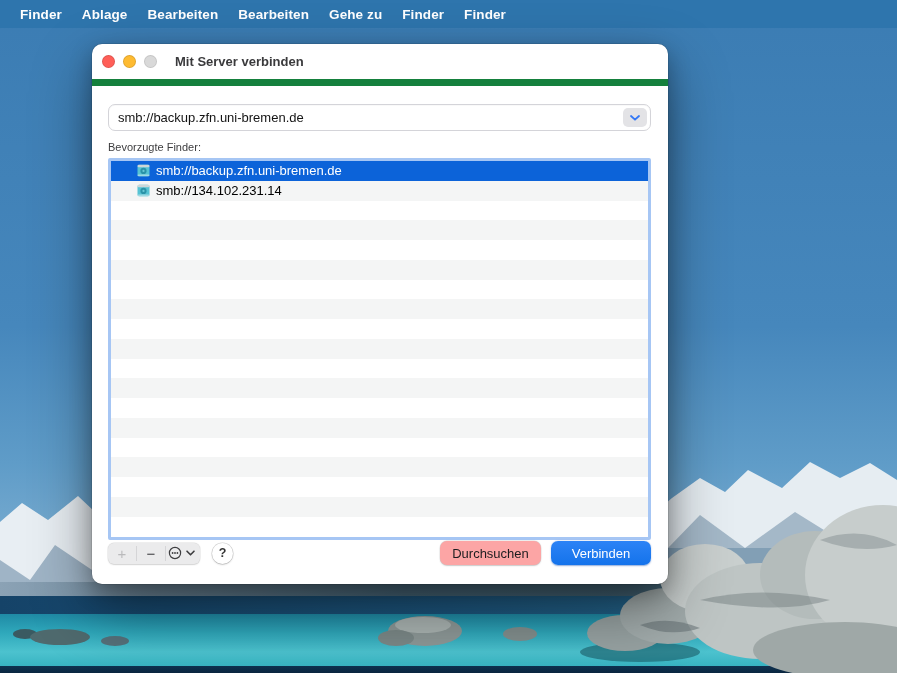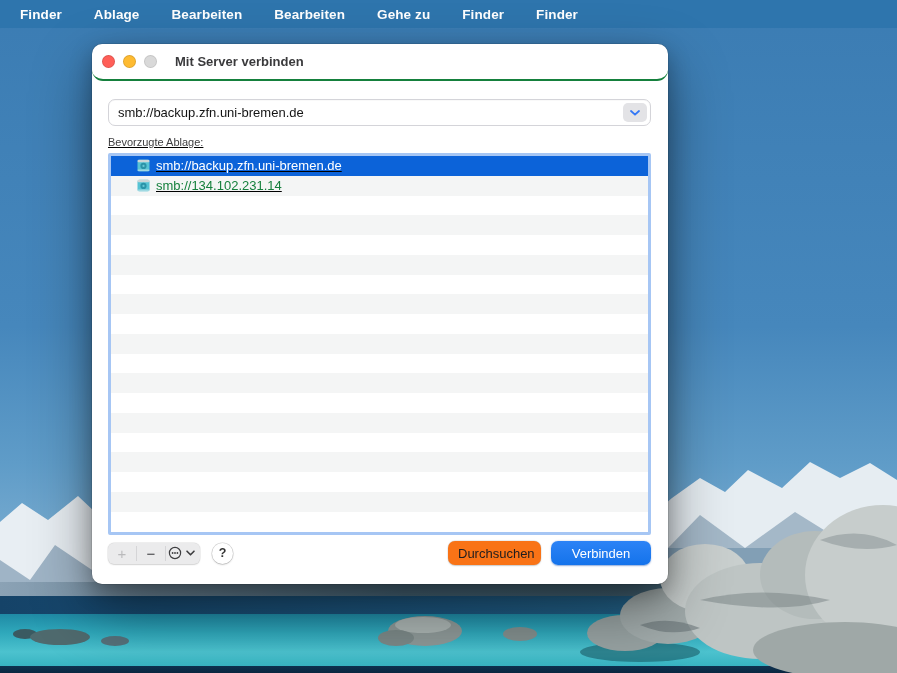--- a/index.html
+++ b/index.html
@@ -18,31 +18,31 @@
     color:#fff;font-size:13.5px;
   }
   .menu-item{padding:0 10px;font-weight:700;letter-spacing:.1px;cursor:default;}
   .menu-item.bold{font-weight:700;}
   
   .dialog{
     position:absolute;left:92px;top:44px;width:576px;height:540px;z-index:10;
     background:#fff;border-radius:10px;
     box-shadow:0 0 0 .5px rgba(0,0,0,.18), 0 25px 60px rgba(0,0,0,.42), 0 8px 22px rgba(0,0,0,.28);
   }
-  .titlebar{position:relative;height:35px;border-bottom:2px solid #15803d;border-radius:11px;}
+  .titlebar{position:relative;height:35px;border-bottom:7px solid #15803d;}
   .lights{position:absolute;left:10px;top:11px;display:flex;gap:8px;}
   .light{width:13px;height:13px;border-radius:50%;box-sizing:border-box;}
   .light.red{background:#ff5f58;border:.5px solid rgba(0,0,0,.12);}
   .light.yellow{background:#febb32;border:.5px solid rgba(0,0,0,.12);}
   .light.gray{background:#d9d9d9;border:.5px solid rgba(0,0,0,.09);}
   .window-title{
     position:absolute;left:83px;top:0;height:35px;display:flex;align-items:center;
     font-size:13px;font-weight:700;color:#3a3a3c;
   }
-  .content{padding:0 17px 8px 16px;text-decoration:underline;}
+  .content{padding:0 17px 8px 16px;}
   .combo{position:relative;margin-top:18px;height:27px;}
   .combo input{
     width:100%;height:27px;box-sizing:border-box;
     border:1px solid #d4d4d9;border-radius:7px;background:#fff;
     font-family:inherit;font-size:13px;color:#141414;
     padding:0 34px 0 9px;outline:none;
     box-shadow:inset 0 .5px 1px rgba(0,0,0,.05);
   }
   .combo-btn{
     position:absolute;right:4px;top:4px;width:24px;height:19px;
@@ -50,21 +50,21 @@
     display:flex;align-items:center;justify-content:center;cursor:default;
   }
   .fav-label{margin-top:10px;font-size:11px;color:#3d3d3f;}
   .list{
     margin-top:5px;height:376px;background:#fff;
     border:3px solid var(--focus-ring,#a6c6f4);border-radius:2px;overflow:hidden;
   }
   .list-row{
     height:19.78px;display:flex;align-items:center;
     padding-left:26px;box-sizing:border-box;
-    font-size:13px;color:#15803d;
+    font-size:13px;color:#000000;
   }
   .list-row:nth-child(even){background:var(--row-stripe,#f4f5f5);}
   .list-row.selected{background:var(--selection-blue,#0c63d9);color:#fff;}
   .server-icon{width:13px;height:13px;flex:0 0 13px;display:flex;}
   .row-label{margin-left:6px;white-space:nowrap;}
   .footer{
     position:absolute;left:16px;right:17px;bottom:19px;height:24px;
     display:flex;align-items:center;
   }
   .segmented{
@@ -85,21 +85,21 @@
     background:#fff;color:#333;font-family:inherit;font-size:12.5px;font-weight:700;
     box-shadow:0 0 0 .5px rgba(0,0,0,.18), 0 1px 2px rgba(0,0,0,.16);
     display:flex;align-items:center;justify-content:center;cursor:default;
   }
   .spacer{flex:1;}
   .btn{
     height:24px;border:none;border-radius:7px;padding:0 10px;
     font-family:inherit;font-size:13px;cursor:default;
   }
   .btn.browse{
-    width:93px;margin-right:10px;background:#f97316;color:#1d1d1f;
+    width:101px;margin-right:10px;background:#fca5a5;color:#1d1d1f;
     box-shadow:0 0 0 .5px rgba(0,0,0,.08), 0 .5px 1.5px rgba(0,0,0,.18);
   }
   .btn.connect{
     width:100px;color:#fff;
     background:linear-gradient(#2c83f6, var(--accent-blue,#1473eb));
     box-shadow:0 .5px 1.5px rgba(12,70,170,.45);
   }
 </style>
 </head>
 <body>
@@ -165,21 +165,21 @@
   <ellipse cx="760" cy="611" rx="75" ry="48" fill="#bec5c4"></ellipse>
   <ellipse cx="815" cy="575" rx="55" ry="44" fill="#b4bcbb"></ellipse>
   <ellipse cx="883" cy="575" rx="78" ry="70" fill="#c7cdcc"></ellipse>
   <ellipse cx="845" cy="650" rx="92" ry="28" fill="#9fa8a7"></ellipse>
   <path d="M700,600 Q760,585 830,600 Q780,615 700,600 Z" fill="#6e797c" opacity="0.45"></path>
   <path d="M640,625 Q668,615 700,628 Q670,638 640,625 Z" fill="#5b676b" opacity="0.5"></path>
   <path d="M820,540 Q860,525 897,545 Q860,555 820,540 Z" fill="#8f9a9b" opacity="0.6"></path>
 </svg>
 
 <div class="menubar">
-  <span style="display:flex;gap:12px;">
+  <span style="display:flex;">
       <span class="menu-item bold">Finder</span>
       <span class="menu-item">Ablage</span>
       <span class="menu-item">Bearbeiten</span>
       <span class="menu-item">Bearbeiten</span>
       <span class="menu-item">Gehe zu</span>
       <span class="menu-item">Finder</span>
       <span class="menu-item">Finder</span>
     </span>
 </div>
 
@@ -196,21 +196,21 @@
   <div class="content">
     <div class="combo">
       <input type="text" value="smb://backup.zfn.uni-bremen.de" style="">
       <button class="combo-btn">
         <svg width="10" height="6" viewBox="0 0 10 6">
           <path d="M1 1 L5 4.7 L9 1" stroke="#3478f6" stroke-width="1.8" fill="none" stroke-linecap="round" stroke-linejoin="round"></path>
         </svg>
       </button>
     </div>
 
-    <div class="fav-label">Bevorzugte Ablage:</div>
+    <div class="fav-label">Bevorzugte Finder:</div>
 
     <div class="list">
         <div class="list-row selected">
   <span class="server-icon">
     <svg width="13" height="13" viewBox="0 0 13 13">
       <rect x="0.5" y="0.8" width="12" height="11.4" rx="2" fill="#56c3d4"></rect>
       <rect x="0.5" y="0.8" width="12" height="2.4" rx="1.2" fill="#ccd6d8"></rect>
       <rect x="0.5" y="10.4" width="12" height="1.8" rx="0.9" fill="#9fd9e2"></rect>
       <circle cx="6.5" cy="6.9" r="3.1" fill="#2b93a8"></circle>
       <circle cx="6.5" cy="6.9" r="1.1" fill="#67c8d6"></circle>

